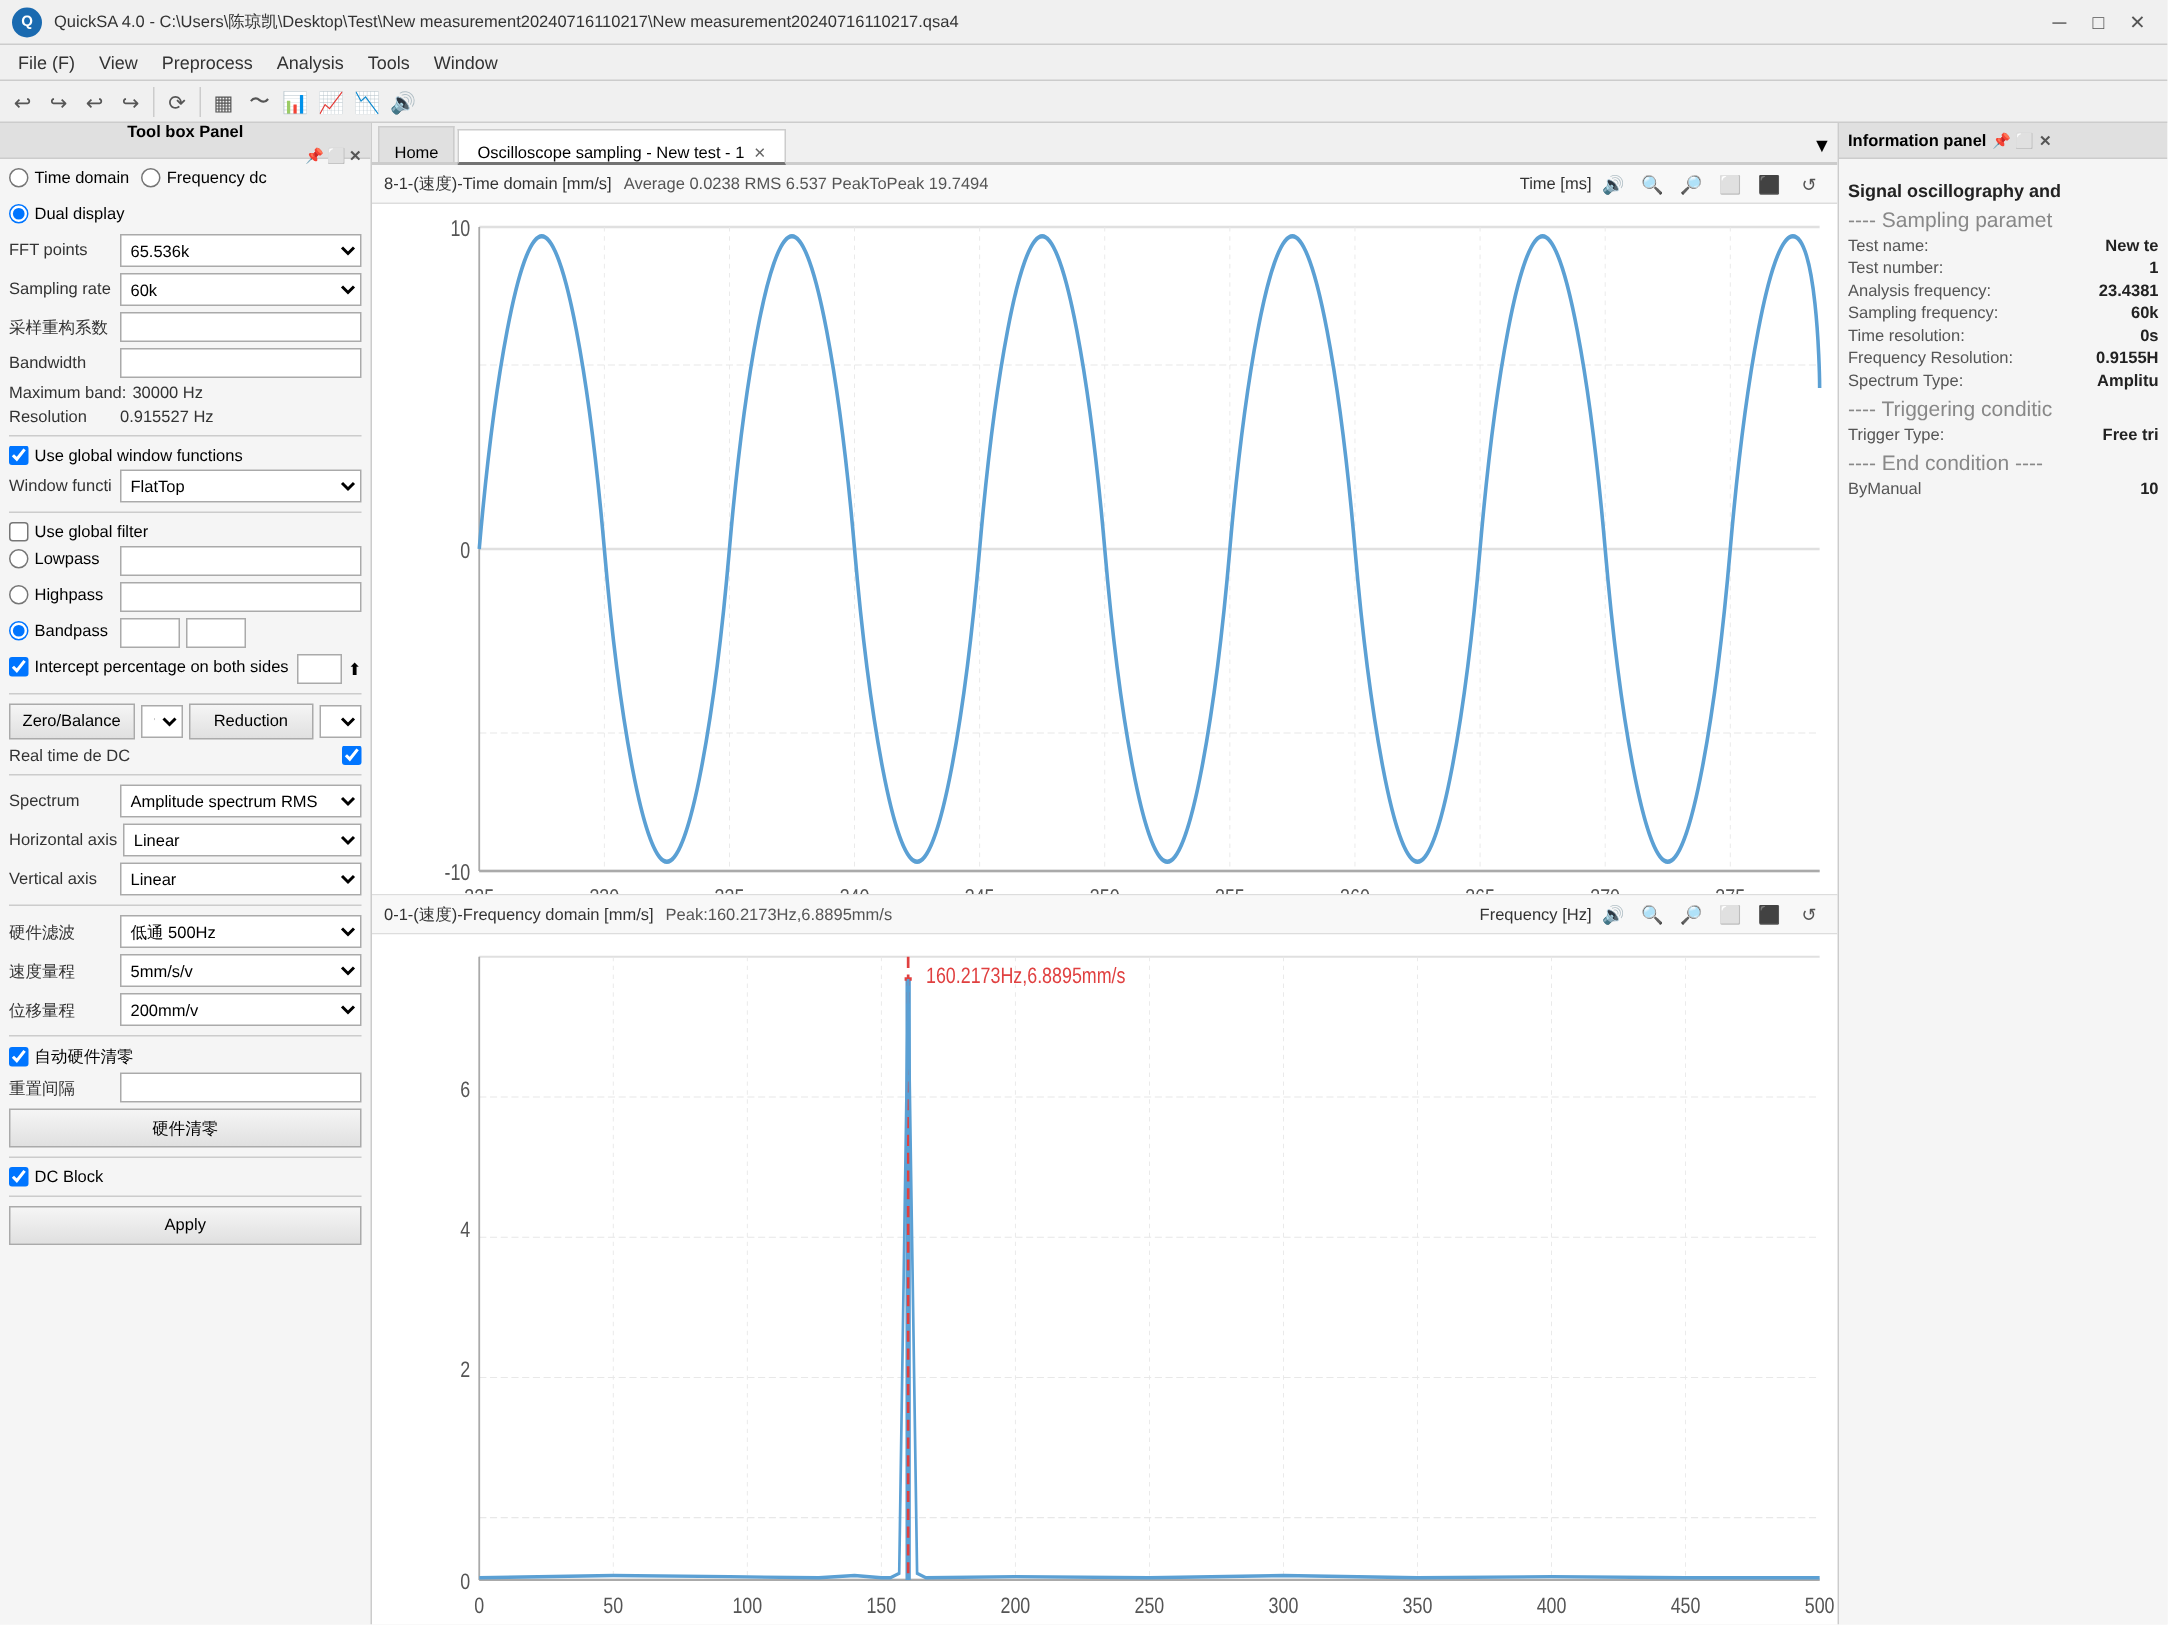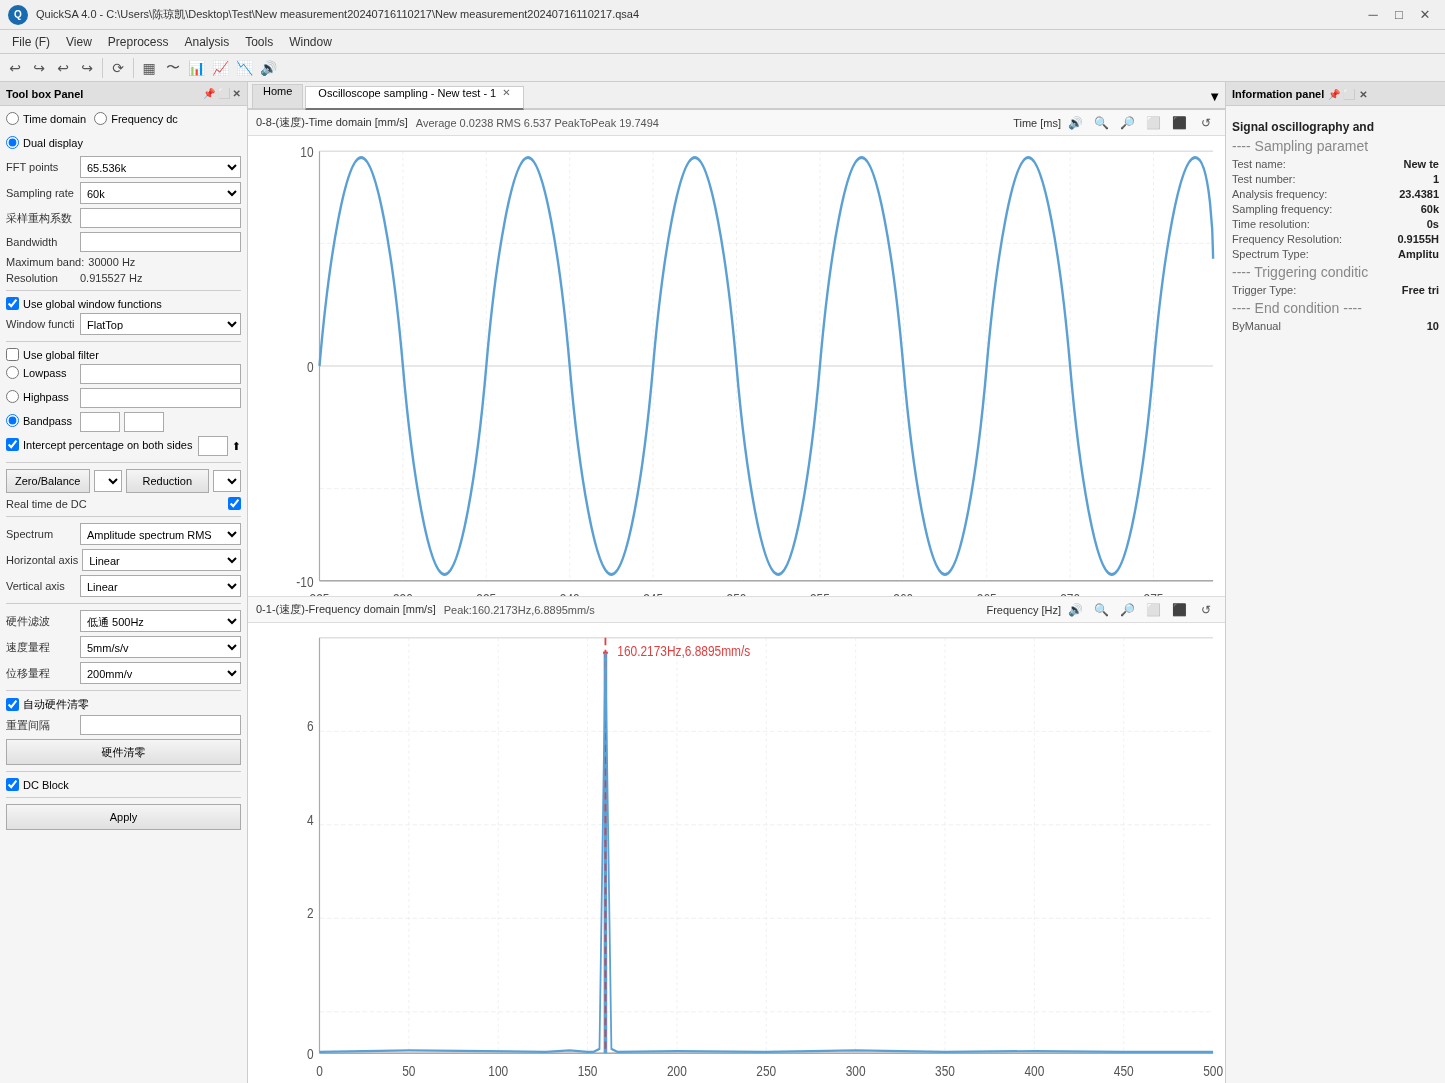--- a/index.html
+++ b/index.html
@@ -19,35 +19,35 @@
     
     #toolbar { background: #f0f0f0; height: 28px; display: flex; align-items: center; padding: 0 4px; border-bottom: 1px solid #ccc; gap: 2px; }
     .toolbar-btn { width: 22px; height: 22px; border: 1px solid transparent; background: transparent; cursor: pointer; display: flex; align-items: center; justify-content: center; font-size: 14px; color: #555; }
     .toolbar-sep { width: 1px; height: 20px; background: #ccc; margin: 0 2px; }
 
     
     #main-layout { display: flex; height: calc(1083px - 82px); }
 
     
     #toolbox { width: 248px; background: #f5f5f5; border-right: 1px solid #ccc; display: flex; flex-direction: column; overflow: hidden; }
-    #toolbox-header { background: #e0e0e0; height: 24px; display: flex; align-items: center; padding: 0 6px; border-bottom: 1px solid #ccc; font-size: 11px; font-weight: bold; gap: 4px; }
+    #toolbox-header { background: #e0e0e0; height: 24px; display: flex; align-items: center; padding: 0 6px; border-bottom: 1px solid #ccc; font-size: 11px; font-weight: bold; gap: 4px; flex-direction: column; }
     #toolbox-header .panel-controls { margin-left: auto; display: flex; gap: 2px; }
     #toolbox-content { flex: 1; overflow-y: auto; padding: 6px; }
 
     
     #infopanel { width: 220px; background: #f5f5f5; border-left: 1px solid #ccc; display: flex; flex-direction: column; overflow: hidden; }
     #infopanel-header { background: #e0e0e0; height: 24px; display: flex; align-items: center; padding: 0 6px; border-bottom: 1px solid #ccc; font-size: 11px; font-weight: bold; gap: 4px; }
     #infopanel-content { flex: 1; overflow-y: auto; padding: 8px 6px; font-size: 11px; }
 
     
     #center { flex: 1; display: flex; flex-direction: column; background: #fff; overflow: hidden; }
 
     
     #tabs { background: #f0f0f0; height: 28px; display: flex; align-items: flex-end; border-bottom: 2px solid #ccc; padding-left: 4px; }
-    .tab { height: 24px; padding: 0 12px; border: 1px solid #ccc; border-bottom: none; background: #e0e0e0; cursor: pointer; display: flex; align-items: flex-start; gap: 6px; font-size: 11px; margin-right: 2px; }
+    .tab { height: 24px; padding: 0 12px; border: 1px solid #ccc; border-bottom: none; background: #e0e0e0; cursor: pointer; display: flex; align-items: flex-end; gap: 6px; font-size: 11px; margin-right: 2px; }
     .tab.active { background: #fff; border-bottom: 2px solid #737373; margin-bottom: -2px; }
     .tab .close-tab { font-size: 10px; cursor: pointer; color: #666; }
     .home-tab { padding: 0 10px; }
 
     
     #charts { flex: 1; display: flex; flex-direction: column; overflow: hidden; }
     .chart-panel { flex: 1; border-bottom: 1px solid #ddd; position: relative; display: flex; flex-direction: column; }
     .chart-header { height: 26px; background: #f8f8f8; border-bottom: 1px solid #ddd; display: flex; align-items: center; padding: 0 8px; font-size: 11px; color: #333; gap: 8px; }
     .chart-header .chart-title { font-weight: 500; }
     .chart-header .chart-stats { color: #555; }
@@ -382,21 +382,21 @@
         <span>Oscilloscope sampling - New test - 1</span>
         <span class="close-tab">✕</span>
       </div>
       <span style="margin-left:auto; padding: 4px; cursor:pointer; font-size:13px">▼</span>
     </div>
 
     <div id="charts">
 
       <div class="chart-panel">
         <div class="chart-header">
-          <span class="chart-title">0-8-(速度)-Time domain  [mm/s]</span>
+          <span class="chart-title">8-1-(速度)-Time domain  [mm/s]</span>
           <span class="chart-stats">Average 0.0238  RMS 6.537  PeakToPeak 19.7494</span>
           <div class="chart-controls">
             <span>Time  [ms]</span>
             <button class="toolbar-btn" style="font-size:12px">🔊</button>
             <button class="toolbar-btn" style="font-size:12px">🔍</button>
             <button class="toolbar-btn" style="font-size:12px">🔎</button>
             <button class="toolbar-btn" style="font-size:12px">⬜</button>
             <button class="toolbar-btn" style="font-size:12px">⬛</button>
             <button class="toolbar-btn" style="font-size:12px">↺</button>
           </div>

